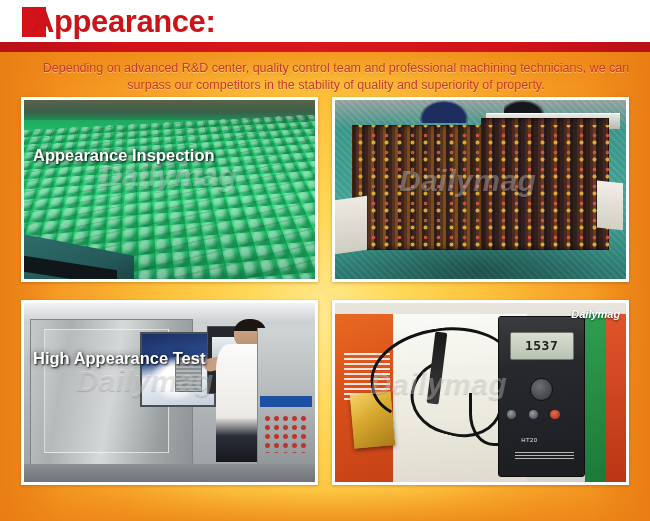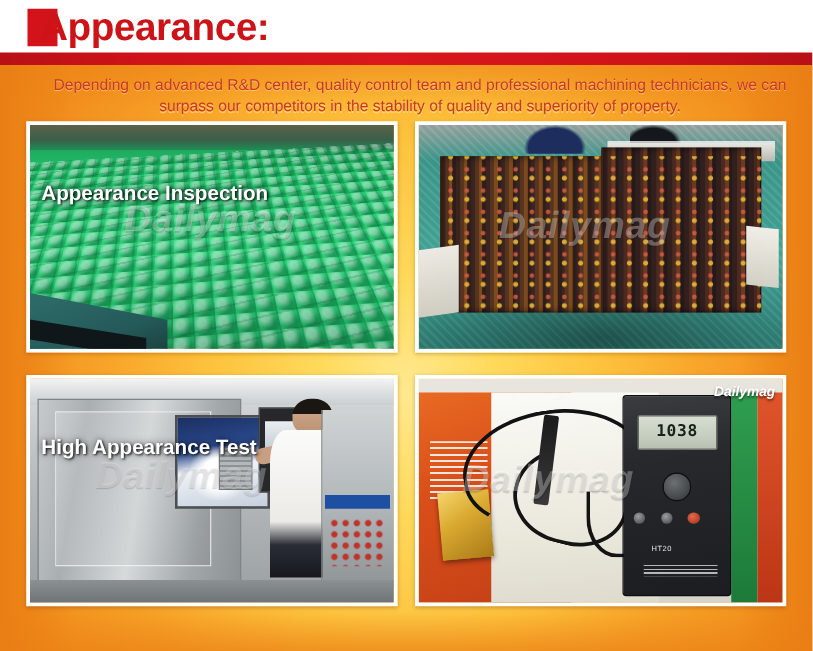--- a/index.html
+++ b/index.html
@@ -503,21 +503,21 @@
           <div class="book-lines"></div>
           <div class="gold"></div>
           <div class="wire"></div>
           <div class="wire2"></div>
           <div class="probe"></div>
           <div class="cable"></div>
           <div class="green-strip"></div>
           <div class="red-strip"></div>
           <div class="meter"></div>
           <div class="lcd">
-            <span>1038</span>
+            <span>1537</span>
           </div>
           <div class="dial"></div>
           <div class="mbtn mb1"></div>
           <div class="mbtn mb2"></div>
           <div class="mbtn mb3"></div>
           <div class="mtext">HT20</div>
           <div class="mlabel"></div>
           <div class="brandbox">Dailymag</div>
         </div>
         <div class="wm" style="left:12%;top:36%;">Dailymag</div>

